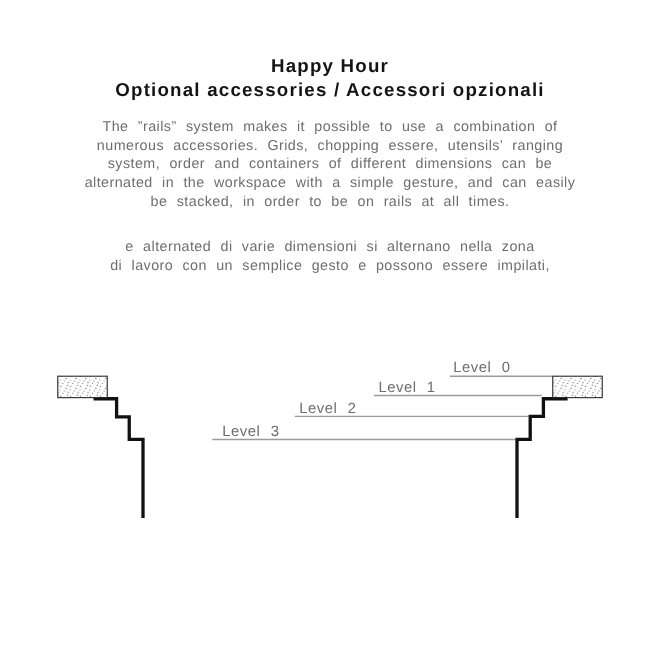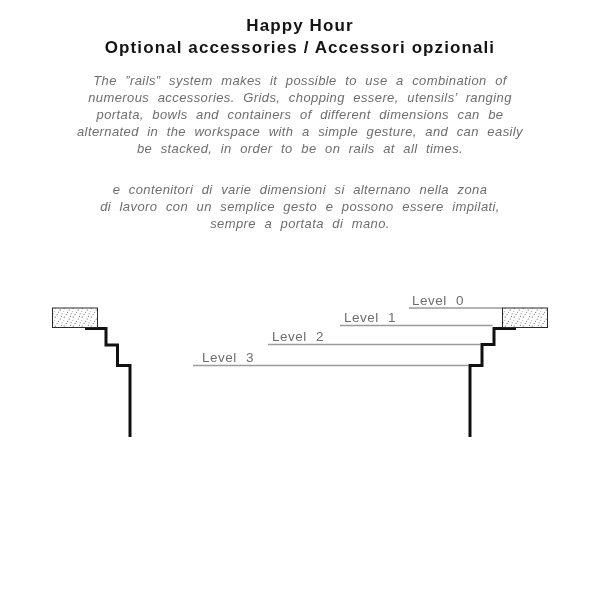--- a/index.html
+++ b/index.html
@@ -1,28 +1,28 @@
 <!DOCTYPE html>
 <html><head>
 <meta charset="utf-8">
 <style>
   html,body { margin:0; padding:0; background:#ffffff; }
   .page {
     position:relative; width:600px; height:437px; background:#ffffff;
-    font-family:"Liberation Sans", sans-serif; overflow:hidden;
+    font-family:"Liberation Sans", sans-serif; overflow:hidden;margin-top:34px;
   }
   .hdr {
     position:absolute; top:15px; left:0; width:600px; text-align:center;
     font-weight:bold; font-size:17px; line-height:22px; letter-spacing:1.1px;
     color:#141414;
   }
   .para {
     position:absolute; left:15px; width:570px; text-align:center;
     font-size:13px; line-height:17px; color:#6e6e6e;
-    letter-spacing:0.4px; word-spacing:4.5px; white-space:nowrap;font-style:italic;
+    letter-spacing:0.4px; word-spacing:4.5px; white-space:nowrap;
   }
   .para div { white-space:nowrap; }
   .para-en { top:72px; }
   .para-it { top:181px; }
   .diagram { position:absolute; top:0; left:0; }
   .lvl-label {
     font-family:"Liberation Sans", sans-serif; font-size:13.5px;
     fill:#6e6e6e; letter-spacing:0.5px; word-spacing:5px;
   }
 </style>
@@ -32,29 +32,28 @@
 <div class="page">
 
   <div class="hdr">
     <div>Happy Hour</div>
     <div>Optional accessories / Accessori opzionali</div>
   </div>
 
   <div class="para para-en">
     <div>The ”rails” system makes it possible to use a combination of</div>
     <div>numerous accessories. Grids, chopping essere, utensils’ ranging</div>
-    <div>portata, bowls and containers of different dimensions can be</div>
+    <div>system, order and containers of different dimensions can be</div>
     <div>alternated in the workspace with a simple gesture, and can easily</div>
     <div>be stacked, in order to be on rails at all times.</div>
   </div>
 
   <div class="para para-it">
-    <div>e contenitori di varie dimensioni si alternano nella zona</div>
+    <div>e alternated di varie dimensioni si alternano nella zona</div>
     <div>di lavoro con un semplice gesto e possono essere impilati,</div>
-    <div>sempre a portata di mano.</div>
   </div>
 
   <svg class="diagram" width="600" height="600" viewBox="0 0 600 600">
 
     <defs>
       <pattern id="stipple" width="9" height="9" patternUnits="userSpaceOnUse">
         <circle cx="1.2" cy="2.1" r="0.55" fill="#4a4a4a"></circle>
         <circle cx="4.6" cy="6.3" r="0.5" fill="#4a4a4a"></circle>
         <circle cx="7.4" cy="1.2" r="0.55" fill="#4a4a4a"></circle>
         <circle cx="8.1" cy="7.8" r="0.5" fill="#4a4a4a"></circle>

